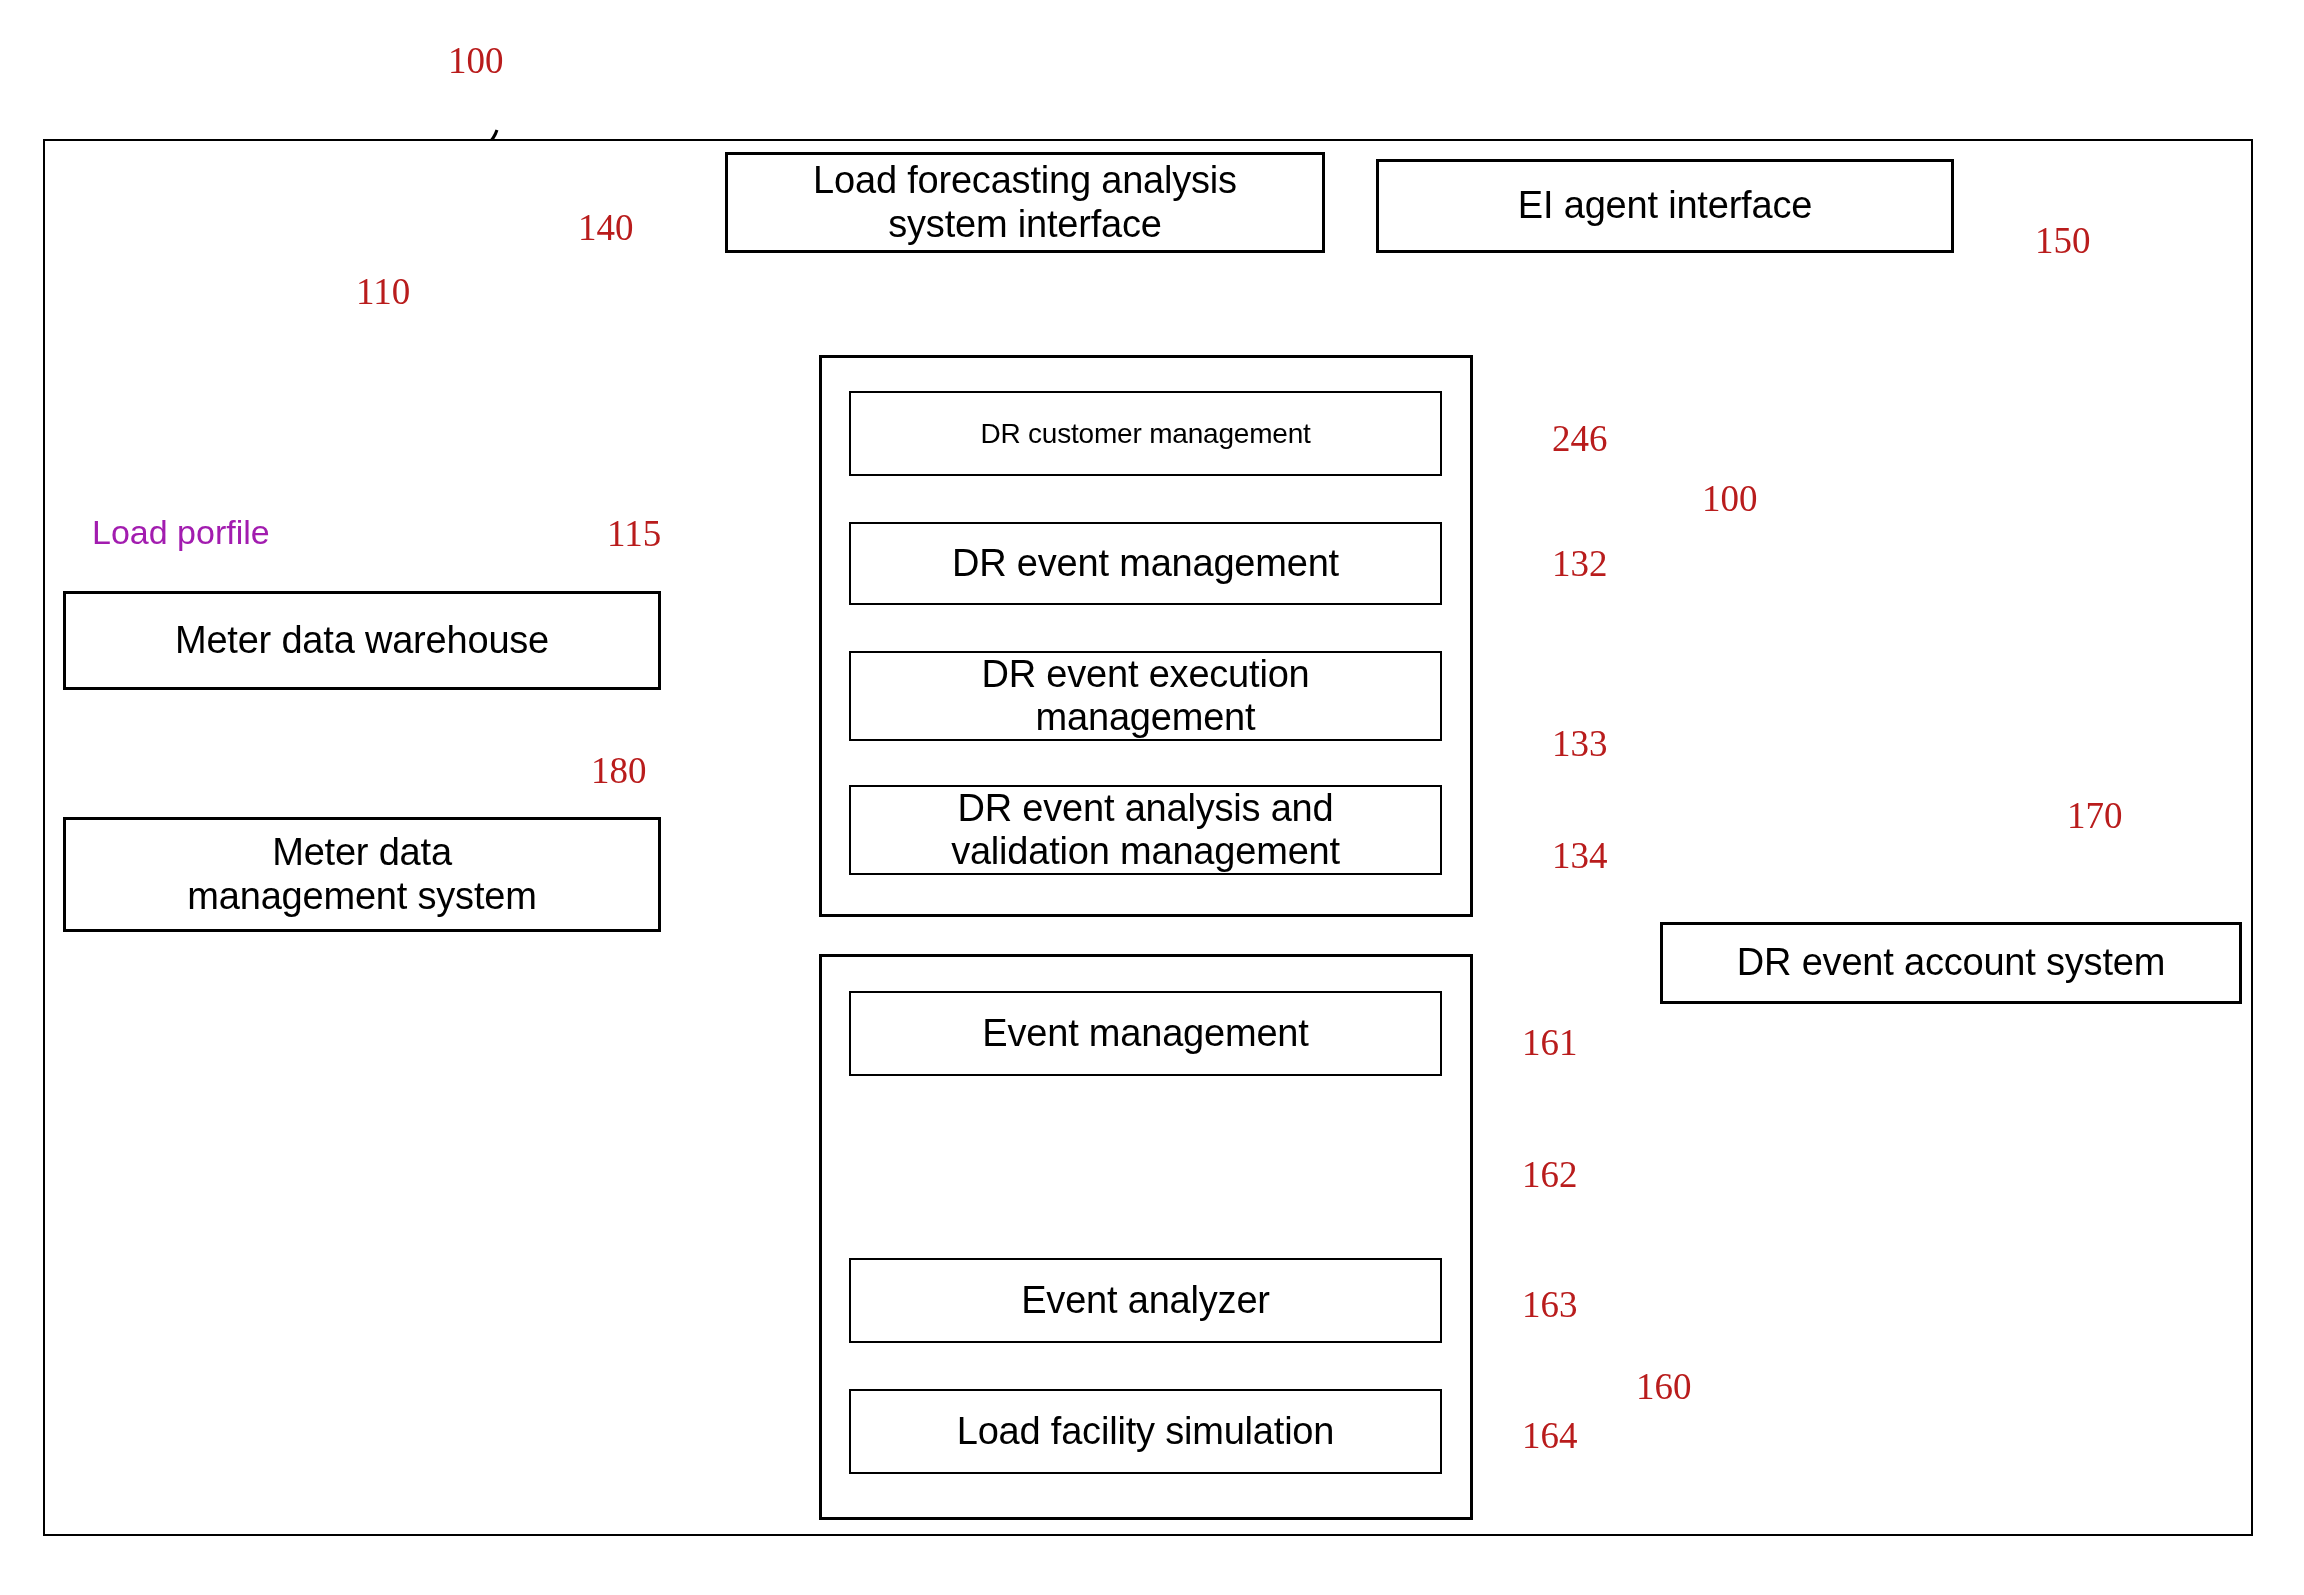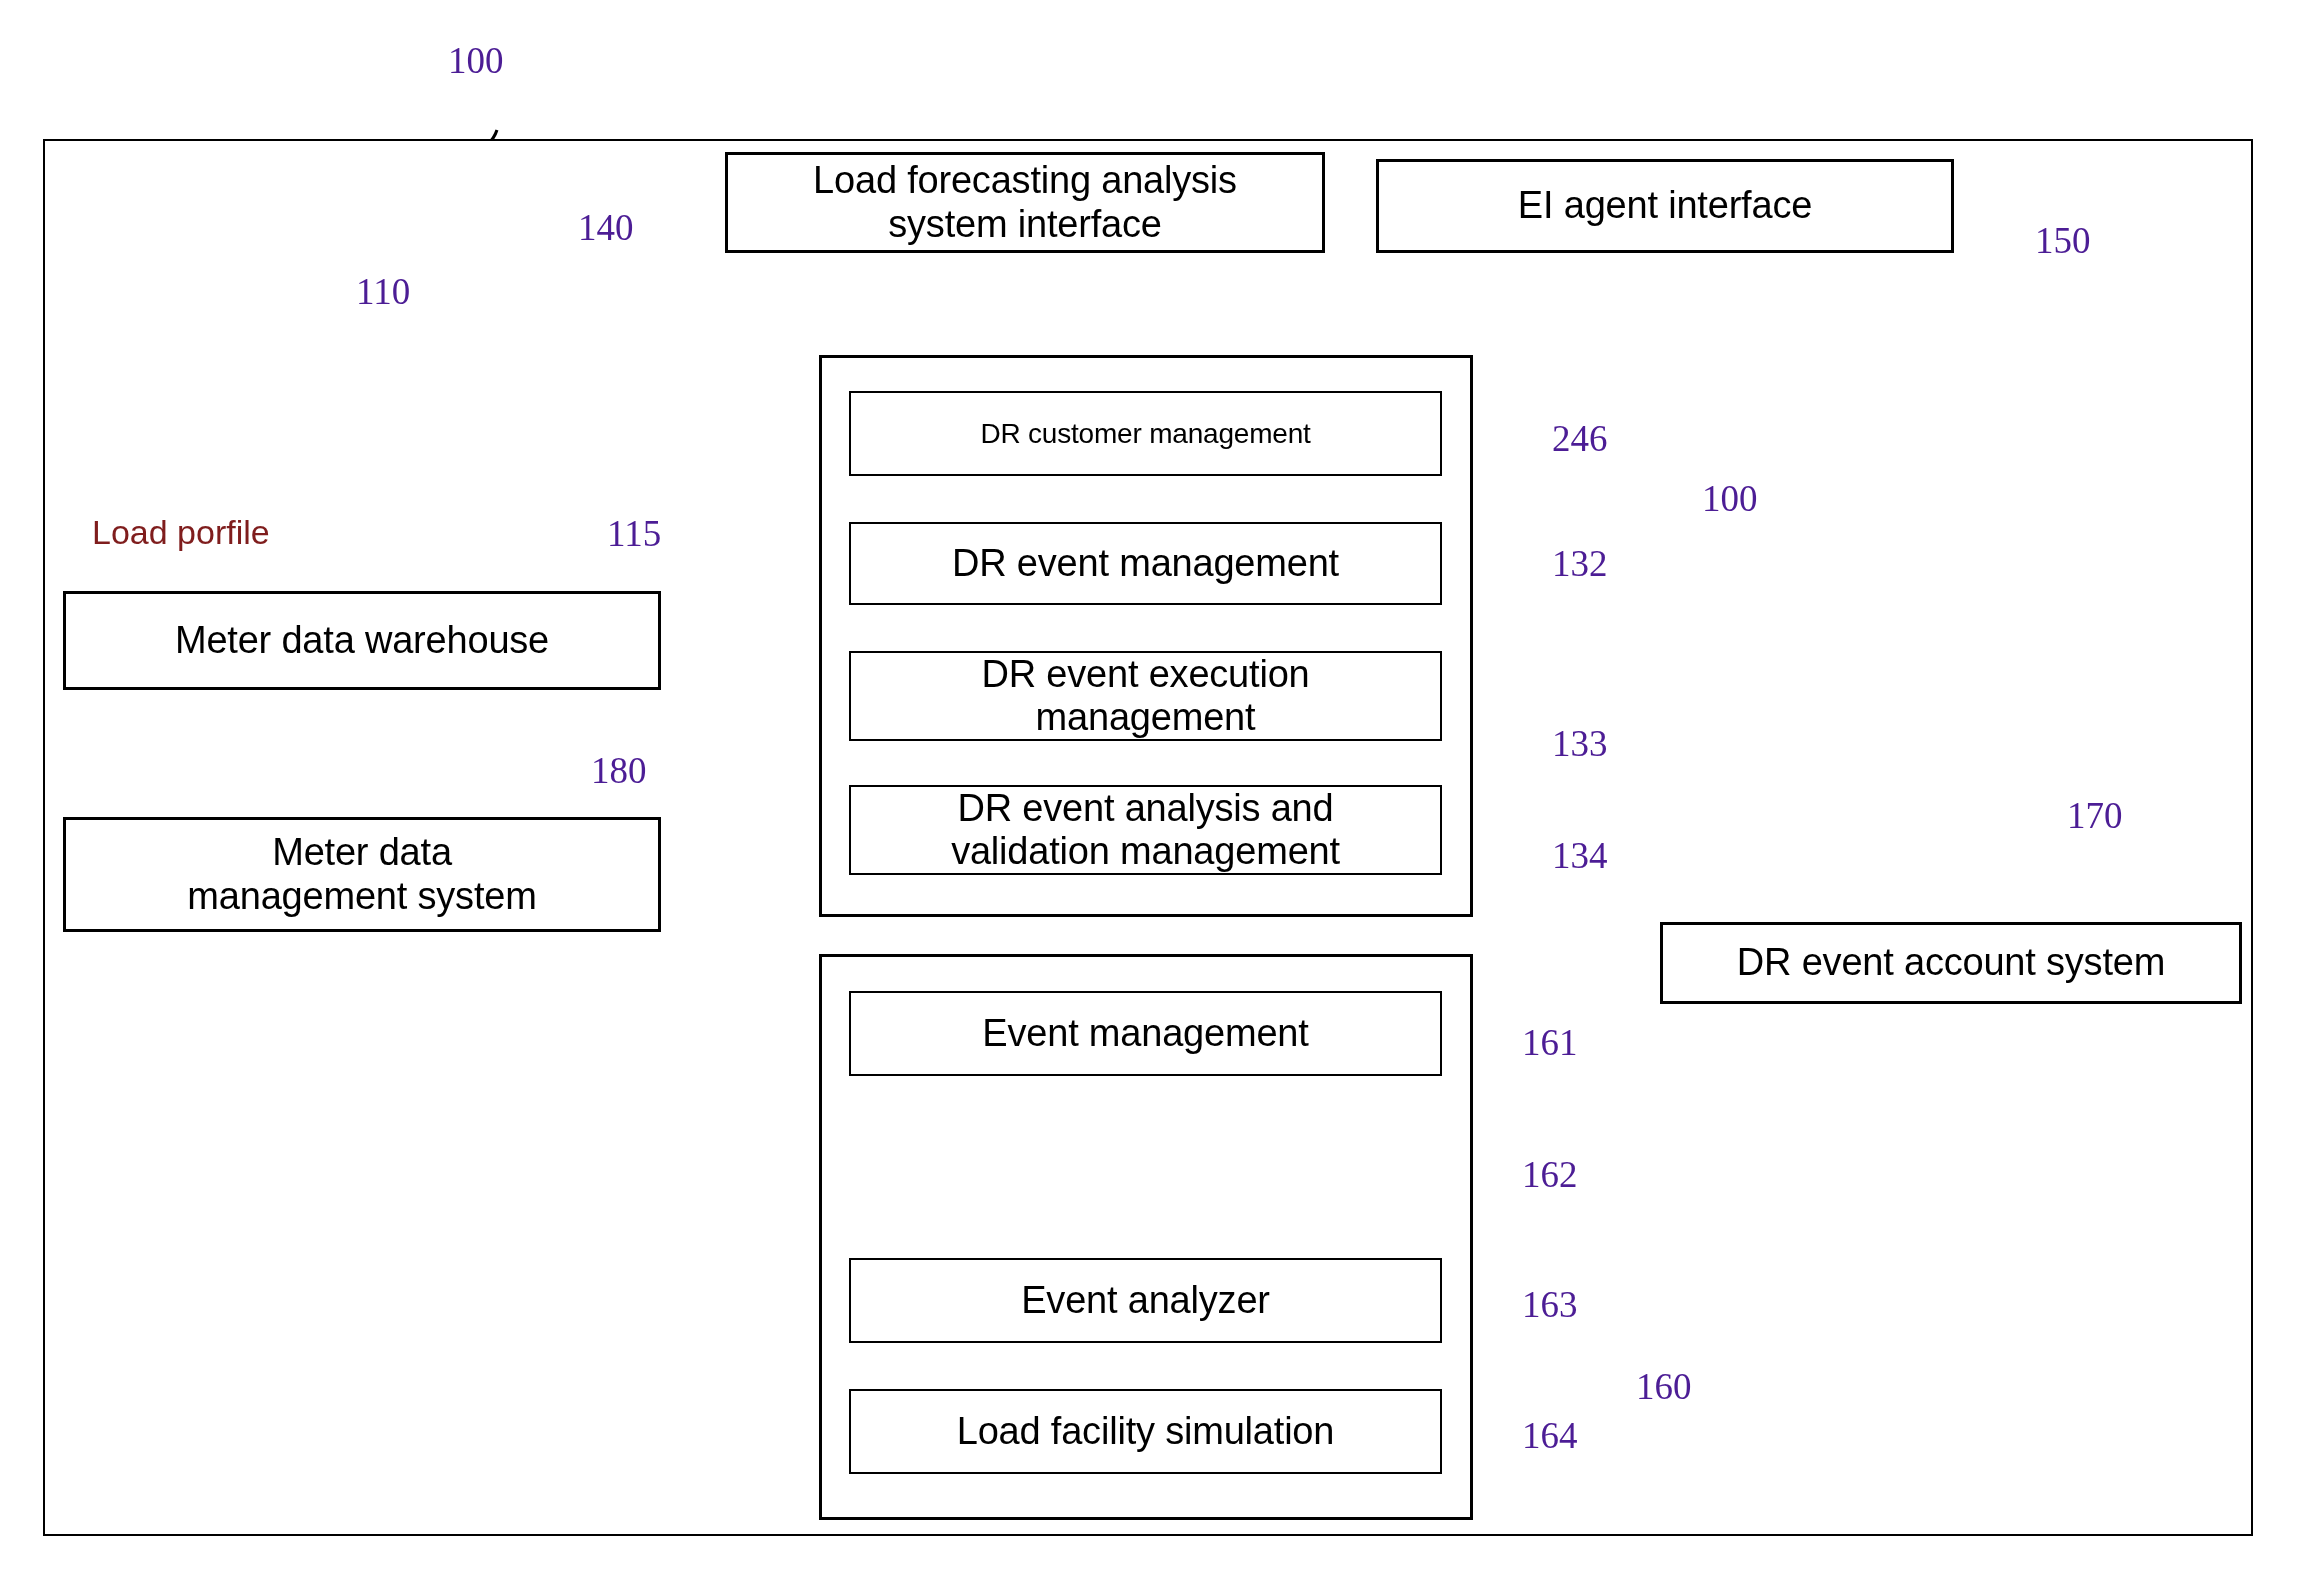--- a/index.html
+++ b/index.html
@@ -59,30 +59,30 @@
     display: block;
     width: 100%;
     padding: 0 7.2px;
     white-space: pre-line;
   }
   
   .ref {
     position: absolute;
     font-family: "Liberation Serif", serif;
     font-size: 37px;
-    color: #4c1d95;
+    color: #b91c1c;
     white-space: nowrap;
     line-height: 1;
   }
   
   .annot {
     position: absolute;
     font-family: "Liberation Sans", sans-serif;
     font-size: 34px;
-    color: #7f1d1d;
+    color: #a21caf;
     white-space: nowrap;
     line-height: 1;
   }
 </style>
 </head>
 <body>
 
 <div id="figure">
 
   <svg class="layer" viewBox="0 0 2573 1782" xmlns="http://www.w3.org/2000/svg">

